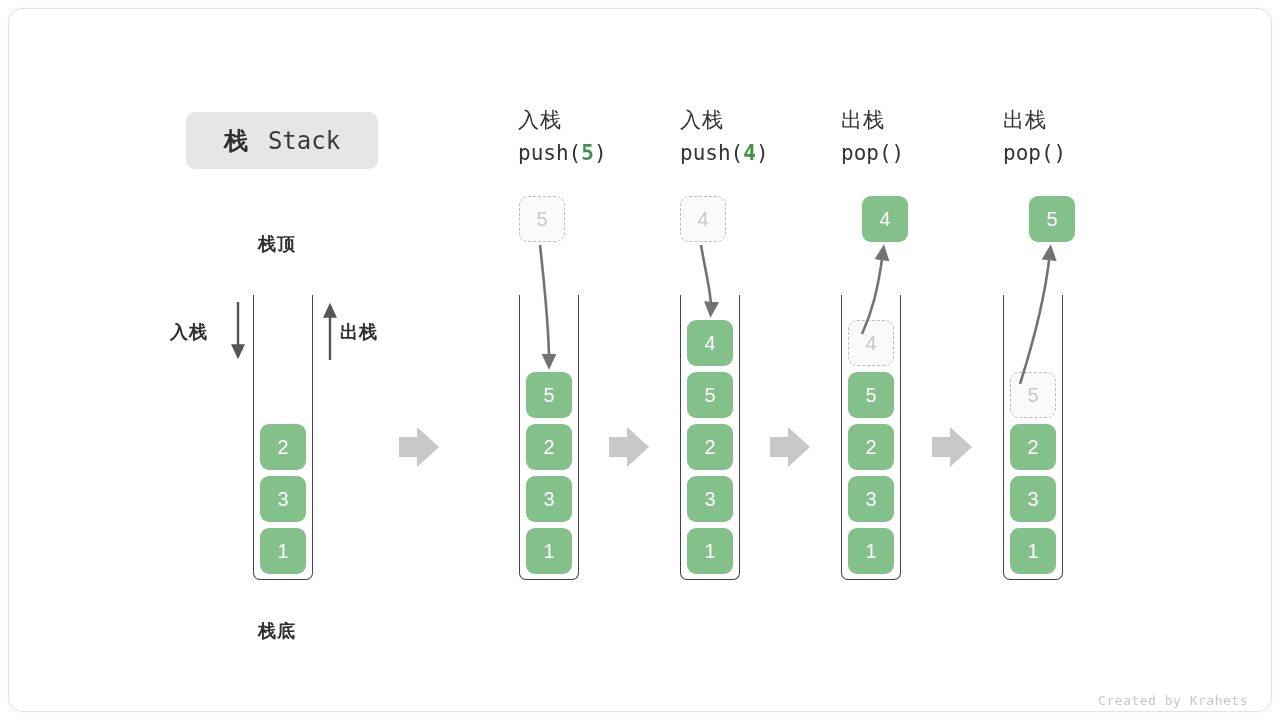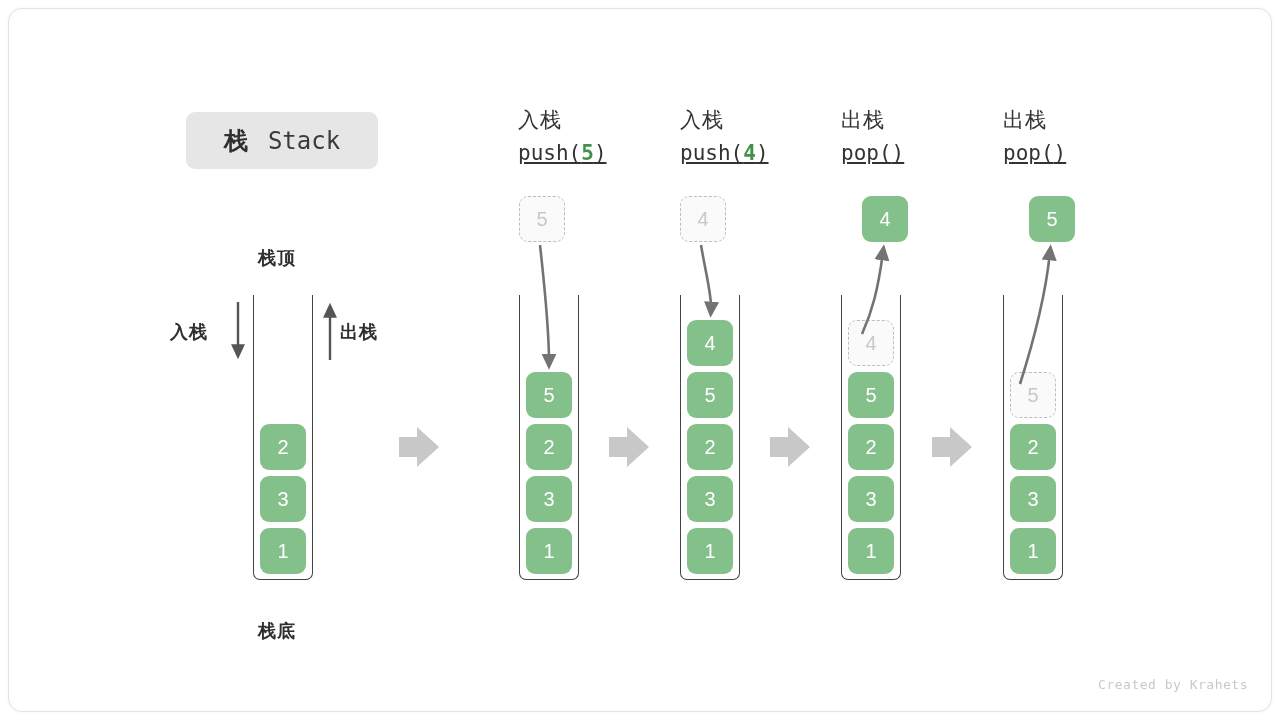--- a/index.html
+++ b/index.html
@@ -66,21 +66,20 @@
     font-size: 21px;
     color: #333333;
     letter-spacing: 1px;
   }
   .col-header .code {
     display: block;
     font-family: "DejaVu Sans Mono", "Liberation Mono", monospace;
     font-size: 21px;
     color: #333333;
     margin-top: 5px;
-    text-decoration: underline;
   }
   .col-header .code .arg {
     color: #42914c;
     font-weight: bold;
   }
 
   
   .stack-container {
     position: absolute;
     width: 60px;
@@ -141,39 +140,39 @@
     top: 0;
     width: 1280px;
     height: 720px;
     pointer-events: none;
   }
 
   
   .footer {
     position: absolute;
     right: 32px;
-    bottom: 28px;
+    bottom: 12px;
     font-family: "DejaVu Sans Mono", "Liberation Mono", monospace;
     font-size: 13px;
     color: #c9c9c9;
     letter-spacing: 0.5px;
   }
 </style>
 </head>
 <body>
 
 <div id="canvas">
   <div class="page-card"></div>
 
   <div class="title-badge">
     <span class="title-cn">栈</span>
     <span class="title-en">Stack</span>
   </div>
 
-  <div class="anchor-label" style="left:258px; top:246px;">栈顶</div>
+  <div class="anchor-label" style="left:258px; top:232px;">栈顶</div>
   <div class="anchor-label" style="left:258px; top:619px;">栈底</div>
   <div class="side-label" style="left:170px; top:320px;">入栈</div>
   <div class="side-label" style="left:340px; top:320px;">出栈</div>
 
   <div class="stack-container" style="left:253px; top:295px;"></div>
   <div class="cell filled" style="left:260px; top:424px;">2</div>
   <div class="cell filled" style="left:260px; top:476px;">3</div>
   <div class="cell filled" style="left:260px; top:528px;">1</div>
 
   <div class="col-header" style="left:518px; top:106px;">

